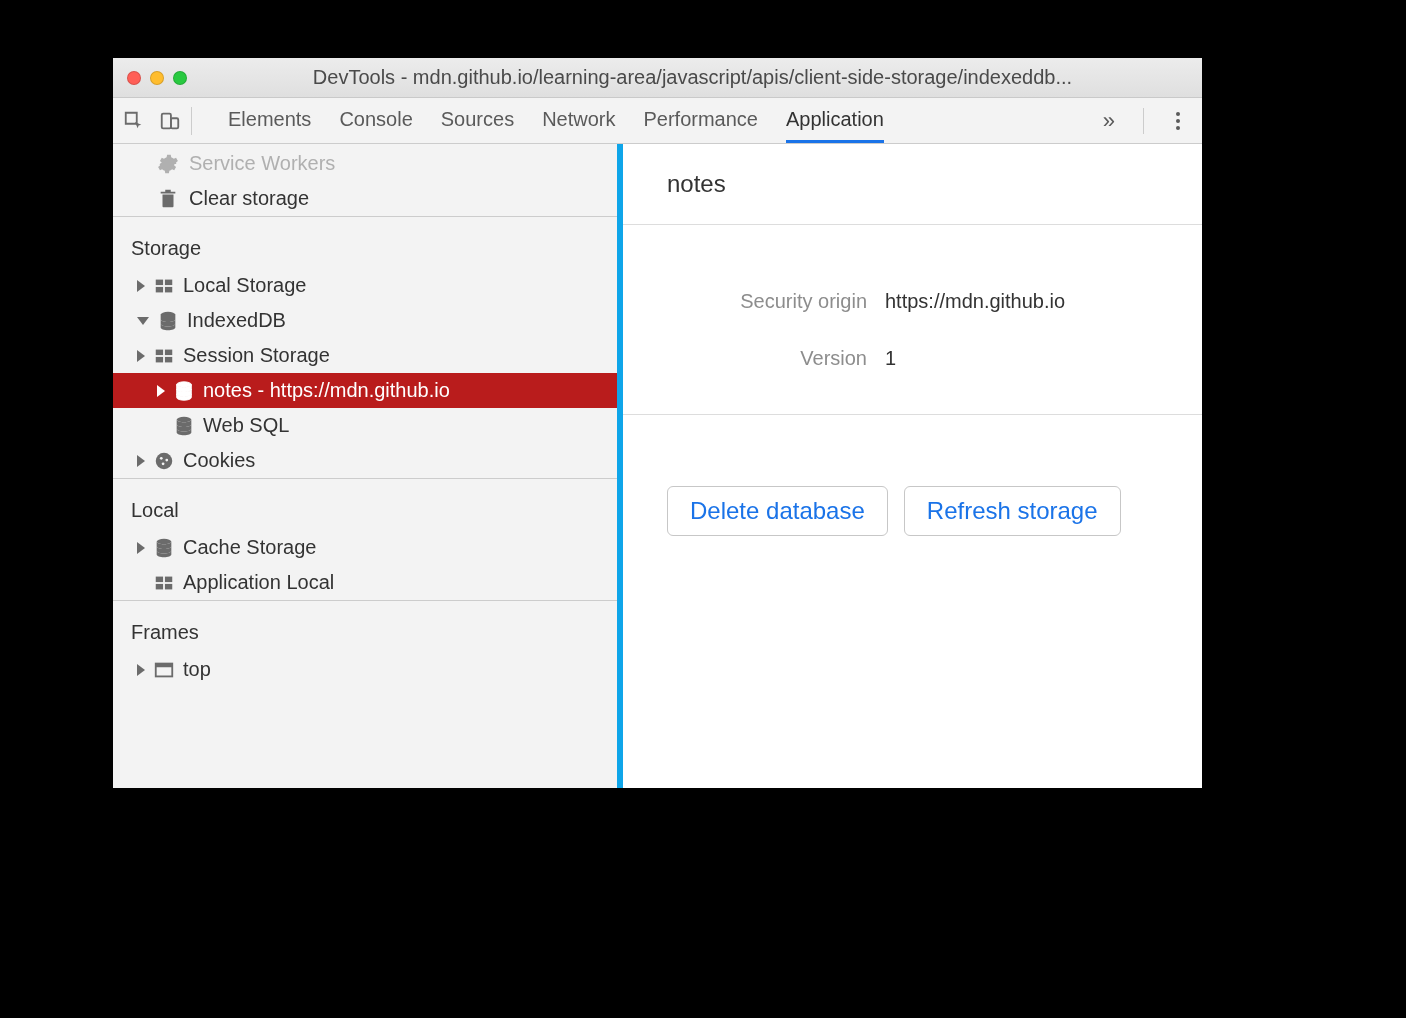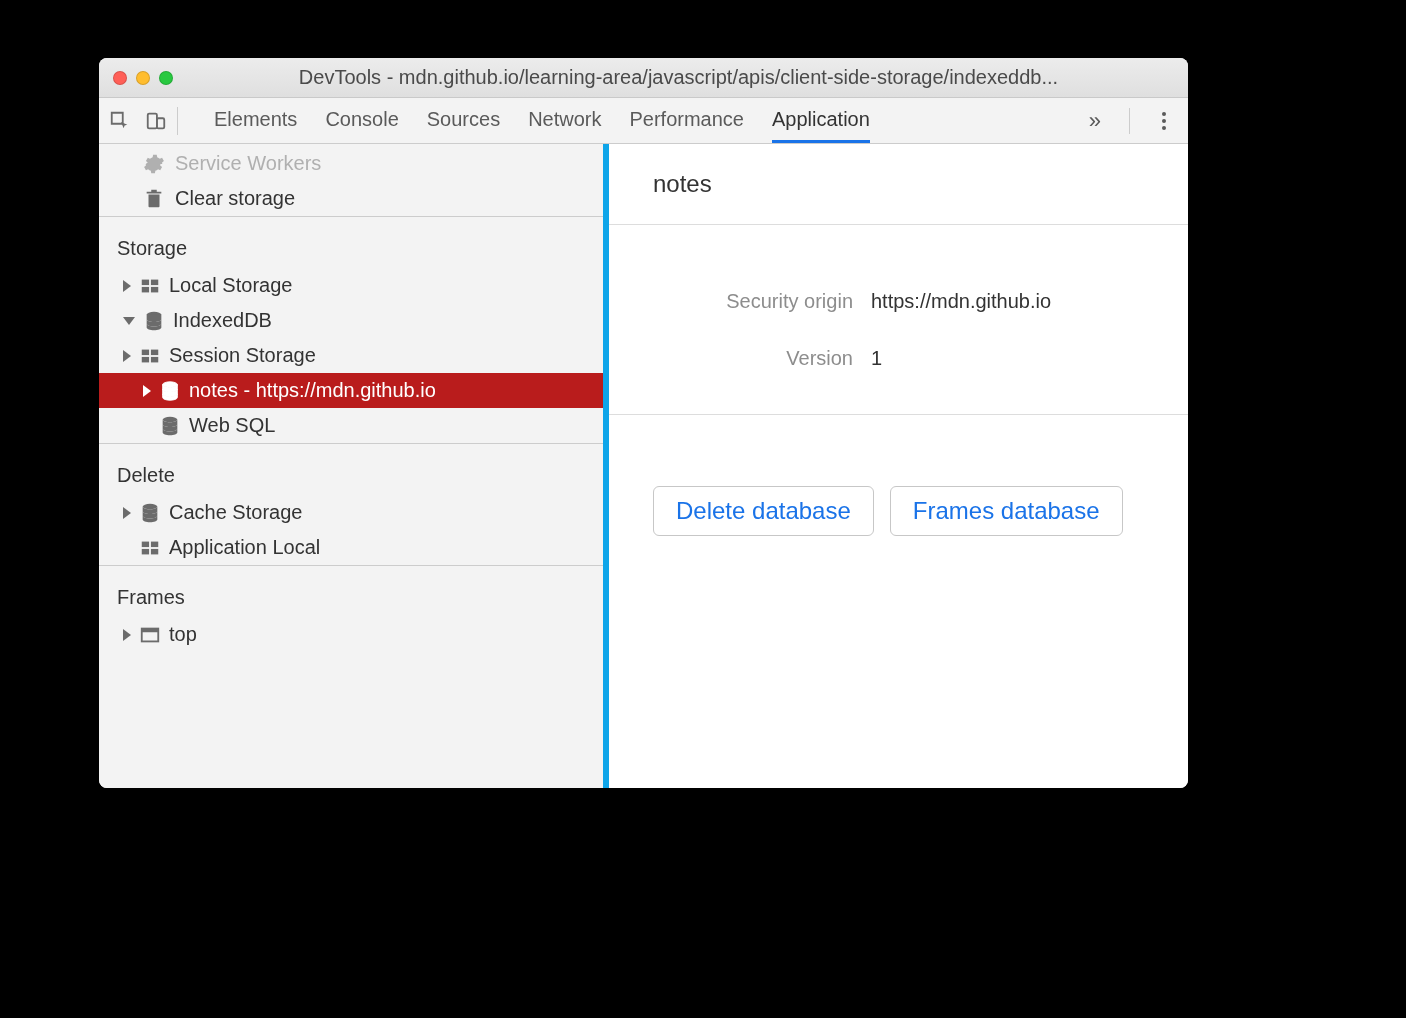--- a/index.html
+++ b/index.html
@@ -7,26 +7,26 @@
       background: #000;
       font-family: -apple-system, BlinkMacSystemFont, "Segoe UI", Helvetica, Arial, sans-serif;
       width: 1406px;
       height: 1018px;
       display: flex;
       align-items: flex-start;
       justify-content: flex-start;
     }
     .window {
       position: absolute;
-      left: 99px;
+      left: 113px;
       top: 58px;
       width: 1089px;
       height: 730px;
       background: #fff;
-      border-radius: 8px;
+      border-radius: 0;
       box-shadow: 0 20px 60px rgba(0,0,0,0.5);
       overflow: hidden;
       display: flex;
       flex-direction: column;
     }
     
     .titlebar {
       height: 40px;
       background: linear-gradient(#ececec,#dfdfdf);
       border-bottom: 1px solid #c9c9c9;
@@ -231,22 +231,34 @@
           <svg viewBox="0 0 24 24">
               <ellipse cx="12" cy="5" rx="8" ry="3"></ellipse>
               <path d="M4 5v5c0 1.7 3.6 3 8 3s8-1.3 8-3V5c0 1.7-3.6 3-8 3s-8-1.3-8-3z"></path>
               <path d="M4 10v5c0 1.7 3.6 3 8 3s8-1.3 8-3v-5c0 1.7-3.6 3-8 3s-8-1.3-8-3z"></path>
               <path d="M4 15v4c0 1.7 3.6 3 8 3s8-1.3 8-3v-4c0 1.7-3.6 3-8 3s-8-1.3-8-3z"></path>
             </svg>
         </span>
         <span>Web SQL</span>
       </div>
 
-
-      <div class="section-head">Delete</div>
+      <div class="tree-row">
+        <div class="disclosure right"></div>
+        <span class="icon">
+          <svg viewBox="0 0 24 24">
+              <circle cx="12" cy="12" r="9"></circle>
+              <circle cx="9" cy="9" r="1.5" fill="#f3f3f3"></circle>
+              <circle cx="15" cy="11" r="1.5" fill="#f3f3f3"></circle>
+              <circle cx="11" cy="15" r="1.5" fill="#f3f3f3"></circle>
+            </svg>
+        </span>
+        <span>Cookies</span>
+      </div>
+
+      <div class="section-head">Local</div>
 
       <div class="tree-row">
         <div class="disclosure right"></div>
         <span class="icon">
           <svg viewBox="0 0 24 24">
               <ellipse cx="12" cy="5" rx="8" ry="3"></ellipse>
               <path d="M4 5v5c0 1.7 3.6 3 8 3s8-1.3 8-3V5c0 1.7-3.6 3-8 3s-8-1.3-8-3z"></path>
               <path d="M4 10v5c0 1.7 3.6 3 8 3s8-1.3 8-3v-5c0 1.7-3.6 3-8 3s-8-1.3-8-3z"></path>
               <path d="M4 15v4c0 1.7 3.6 3 8 3s8-1.3 8-3v-4c0 1.7-3.6 3-8 3s-8-1.3-8-3z"></path>
             </svg>
@@ -288,17 +300,17 @@
           <div class="label">Security origin</div>
           <div class="value">https://mdn.github.io</div>
         </div>
         <div class="row">
           <div class="label">Version</div>
           <div class="value">1</div>
         </div>
       </div>
       <div class="actions">
         <button class="btn">Delete database</button>
-        <button class="btn">Frames database</button>
+        <button class="btn">Refresh storage</button>
       </div>
     </div>
   </div>
 </div>
 
 </body></html>

